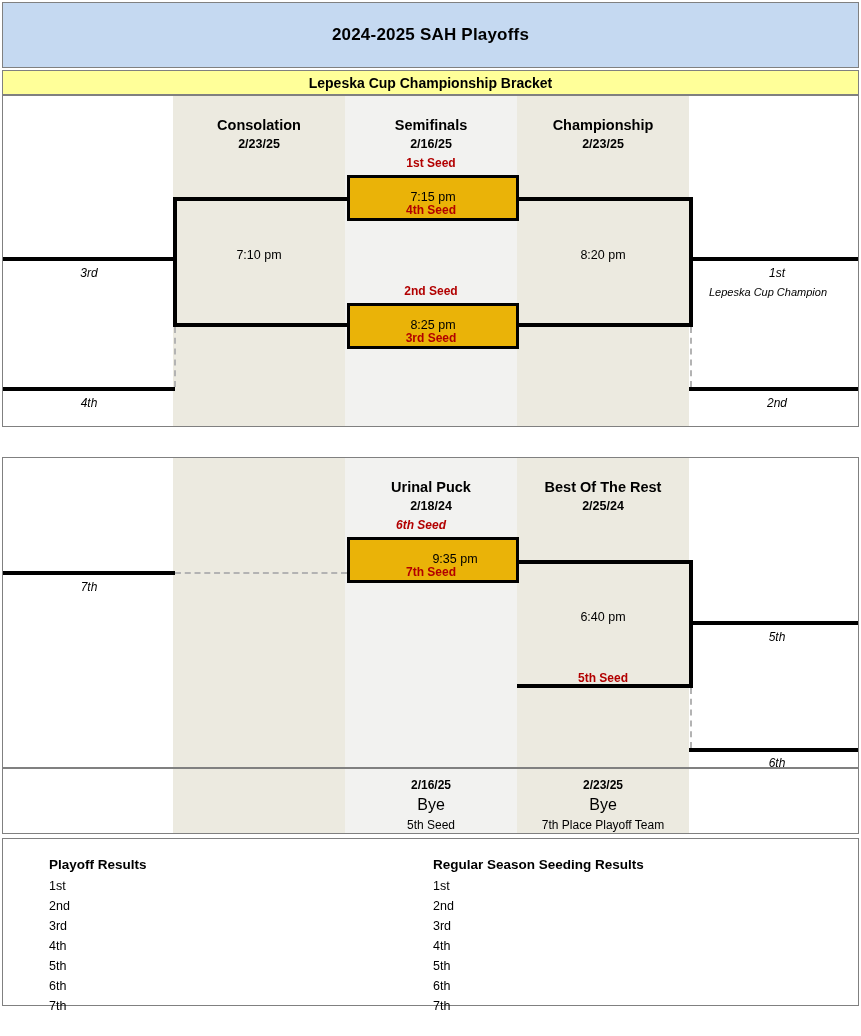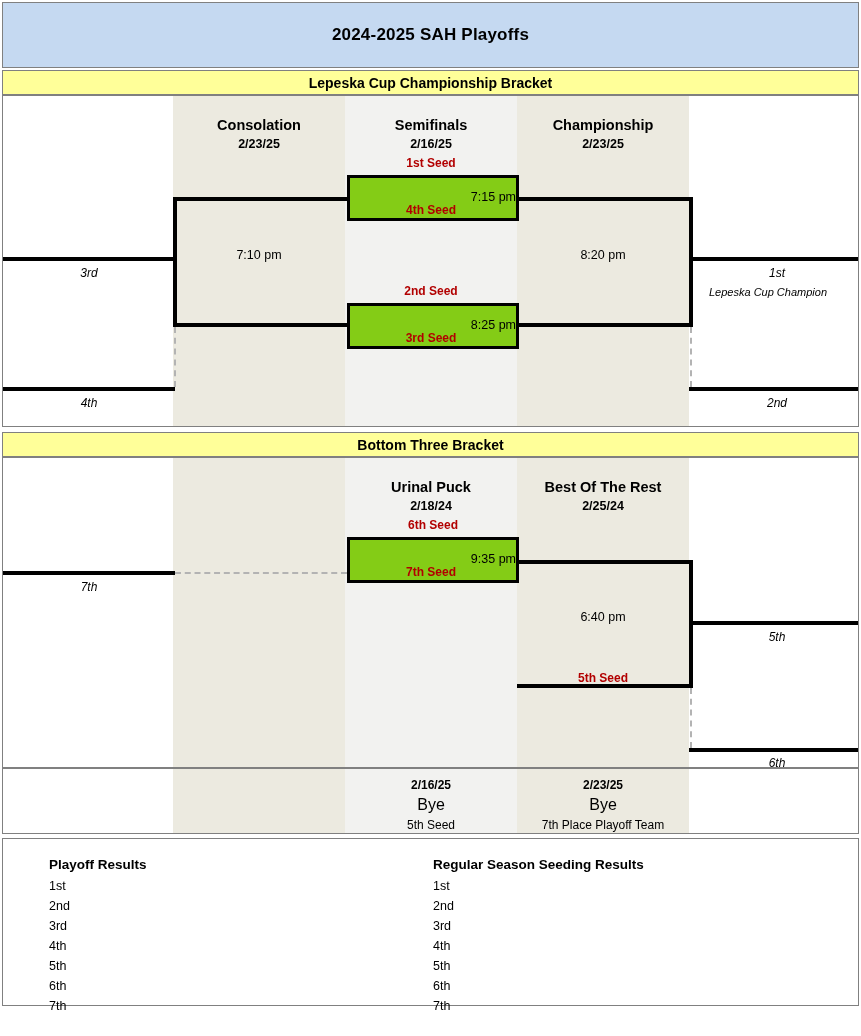--- a/index.html
+++ b/index.html
@@ -103,22 +103,22 @@
   .dash-v {
     position: absolute;
     width: 0;
     border-left: 2px dashed #b3b3b3;
   }
 
   
   .matchbox {
     position: absolute;
     border: 3px solid #000;
-    background: #84cc16;
-    text-align: right;
+    background: #eab308;
+    text-align: center;
   }
   .matchbox .time {
     font-size: 12.5px;
     color: #000;
     line-height: 100%;
   }
   .seed {
     position: absolute;
     font-size: 12px;
     font-weight: bold;
@@ -263,44 +263,41 @@
 
     <div class="bigtime" style="left:514px; top:152px; width:172px;">8:20 pm</div>
 
     <div class="place" style="left:0px; top:170px; width:172px;">3rd</div>
     <div class="place" style="left:0px; top:300px; width:172px;">4th</div>
     <div class="place" style="left:688px; top:170px; width:172px;">1st</div>
     <div class="place small" style="left:670px; top:190px; width:190px;">Lepeska Cup Champion</div>
     <div class="place" style="left:688px; top:300px; width:172px;">2nd</div>
   </div>
 
-  <div class="yellow-bar" style="top:432px;">
-    <span class="txt">Bottom Three Bracket</span>
-  </div>
 
   <div class="panel" style="top:457px; height:311px;">
 
     <div class="band beige" style="left:170px; width:172px;"></div>
     <div class="band gray" style="left:342px; width:172px;"></div>
     <div class="band beige" style="left:514px; width:172px;"></div>
 
     <div class="col-head" style="left:342px; top:20px; width:172px;">
       <div class="name">Urinal Puck</div>
       <div class="date">2/18/24</div>
     </div>
     <div class="col-head" style="left:514px; top:20px; width:172px;">
       <div class="name">Best Of The Rest</div>
       <div class="date">2/25/24</div>
     </div>
 
     <div class="stroke" style="left:0px; top:113px; width:172px; height:4px;"></div>
     <div class="dash-h" style="left:172px; top:114px; width:172px;"></div>
     <div class="place" style="left:0px; top:122px; width:172px;">7th</div>
 
-    <div class="seed" style="left:342px; top:60px; width:176px;">6th Seed</div>
+    <div class="seed" style="left:330px; top:60px; width:176px;font-style:italic;">6th Seed</div>
     <div class="matchbox" style="left:344px; top:79px; width:172px; height:46px;padding-left:44px;">
       <div class="time" style="padding-top:13px;">9:35 pm</div>
     </div>
     <div class="seed" style="left:342px; top:107px; width:172px;">7th Seed</div>
 
     <div class="stroke" style="left:514px; top:102px; width:176px; height:4px;"></div>
     <div class="stroke" style="left:514px; top:226px; width:176px; height:4px;"></div>
     <div class="stroke" style="left:686px; top:102px; width:4px; height:128px;"></div>
     <div class="stroke" style="left:686px; top:163px; width:175px; height:4px;"></div>
     <div class="stroke" style="left:686px; top:290px; width:175px; height:4px;"></div>

